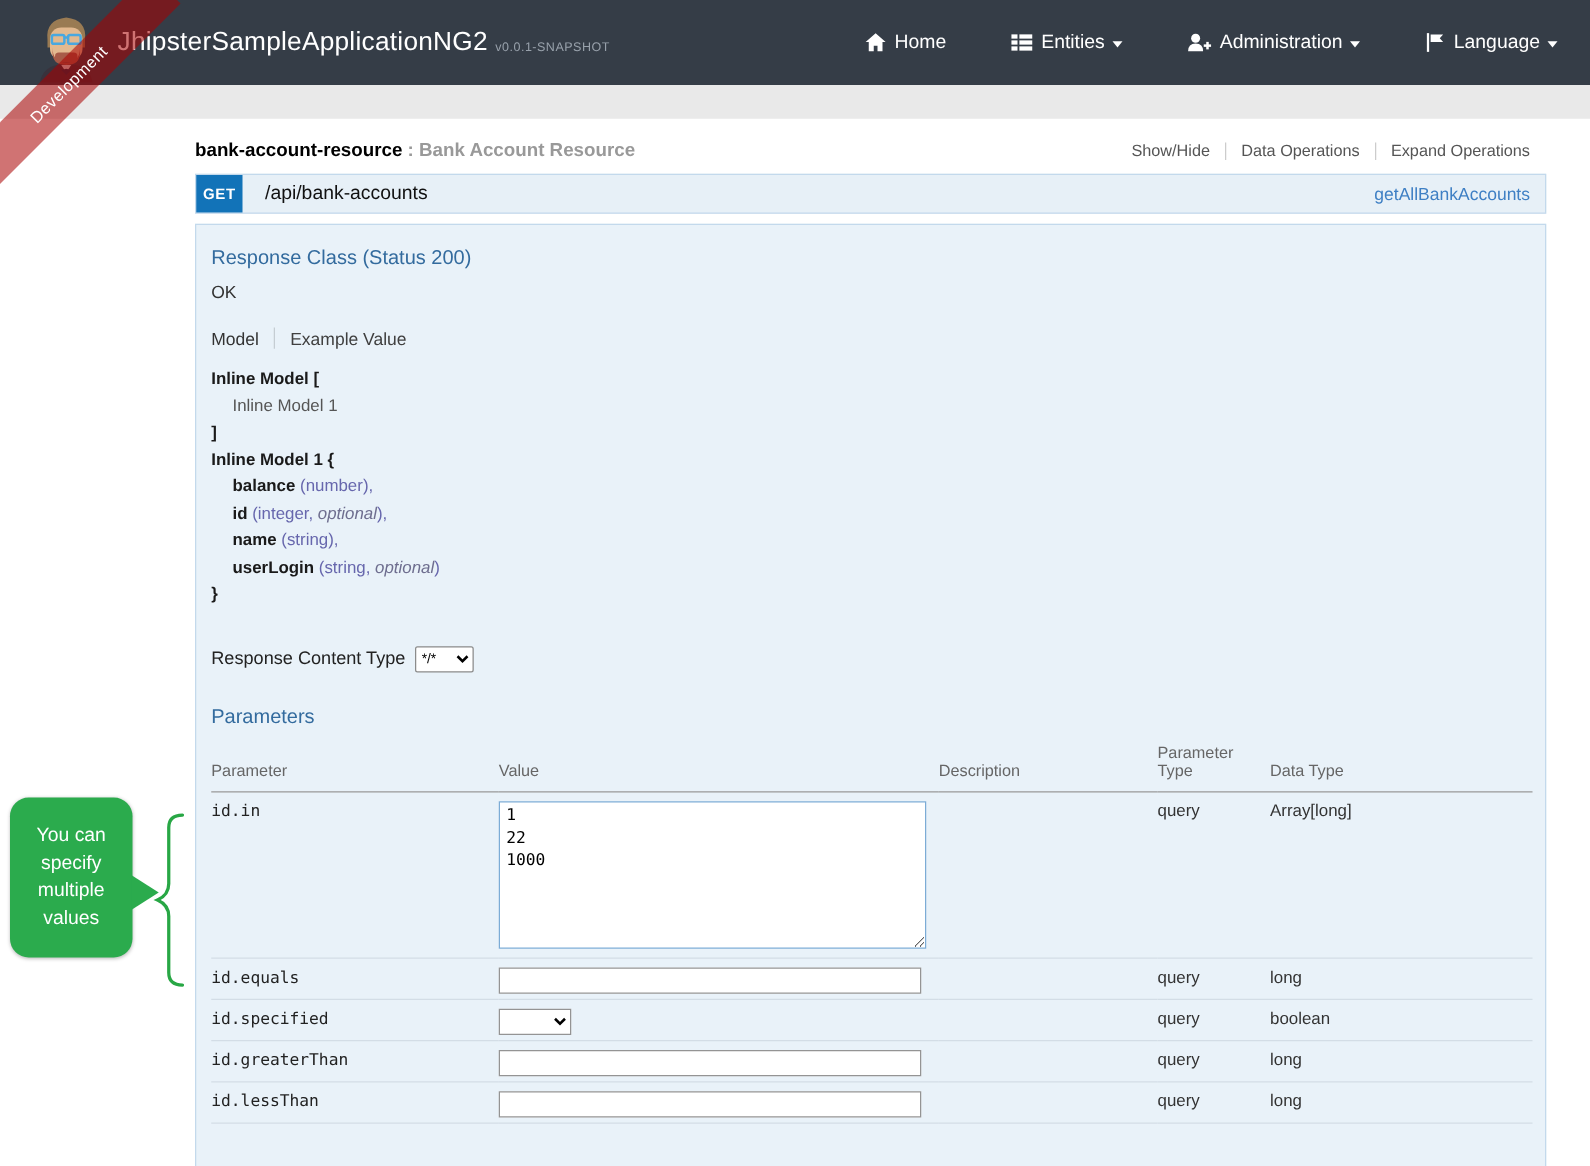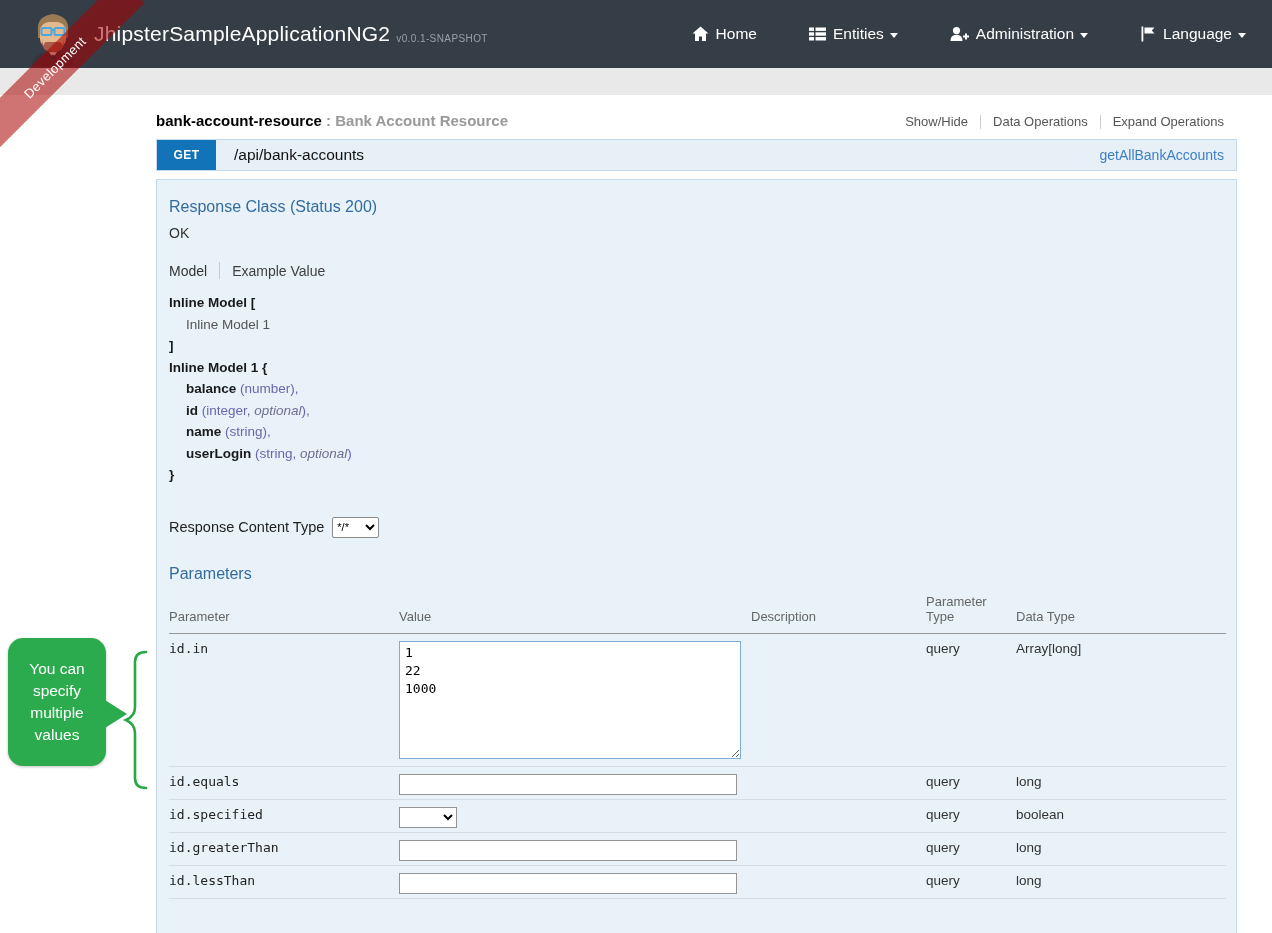--- a/index.html
+++ b/index.html
@@ -28,21 +28,21 @@
   .container { position:relative; margin-left:156px; width:1081px; }
   .resource-header { margin-top:17px; display:flex; justify-content:space-between; align-items:baseline; padding-right:13px; }
   .res-title { font-size:15px; font-weight:bold; color:#000; }
   .res-desc, .res-sep { color:#999; font-weight:bold; }
   .header-links { font-size:13px; color:#555; display:flex; align-items:center; }
   .header-links a { color:#555; text-decoration:none; cursor:pointer; }
   .hpipe { display:inline-block; width:1px; height:14px; background:#ccc; margin:0 12px; }
 
   
   .endpoint-row { margin-top:10px; height:32px; background:#e7f0f7; border:1px solid #c3d9ec; display:flex; align-items:center; cursor:pointer; }
-  .method-badge { width:59px; height:100%; background:#1273b8; color:#fff; font-size:12px; font-weight:bold;
+  .method-badge { width:37px; height:100%; background:#1273b8; color:#fff; font-size:12px; font-weight:bold;
                   display:flex; align-items:center; justify-content:center; letter-spacing:.5px; }
   .endpoint-path { margin-left:18px; font-size:15.5px; color:#111; text-decoration:none; }
   .operation-link { margin-left:auto; margin-right:12px; font-size:14px; color:#3e7fc4; text-decoration:none; }
 
   
   .operation-panel { margin-top:8px; background:#e9f2f9; border:1px solid #c3d9ec; padding:12px 12px 40px; height:770px; }
   .blue-heading { font-size:16px; font-weight:400; color:#336b9e; }
   .rc-heading { margin-top:6px; }
   .ok-text { margin-top:9px; font-size:14px; color:#333; }
   .tabs { margin-top:21px; display:flex; align-items:center; font-size:14px; }

